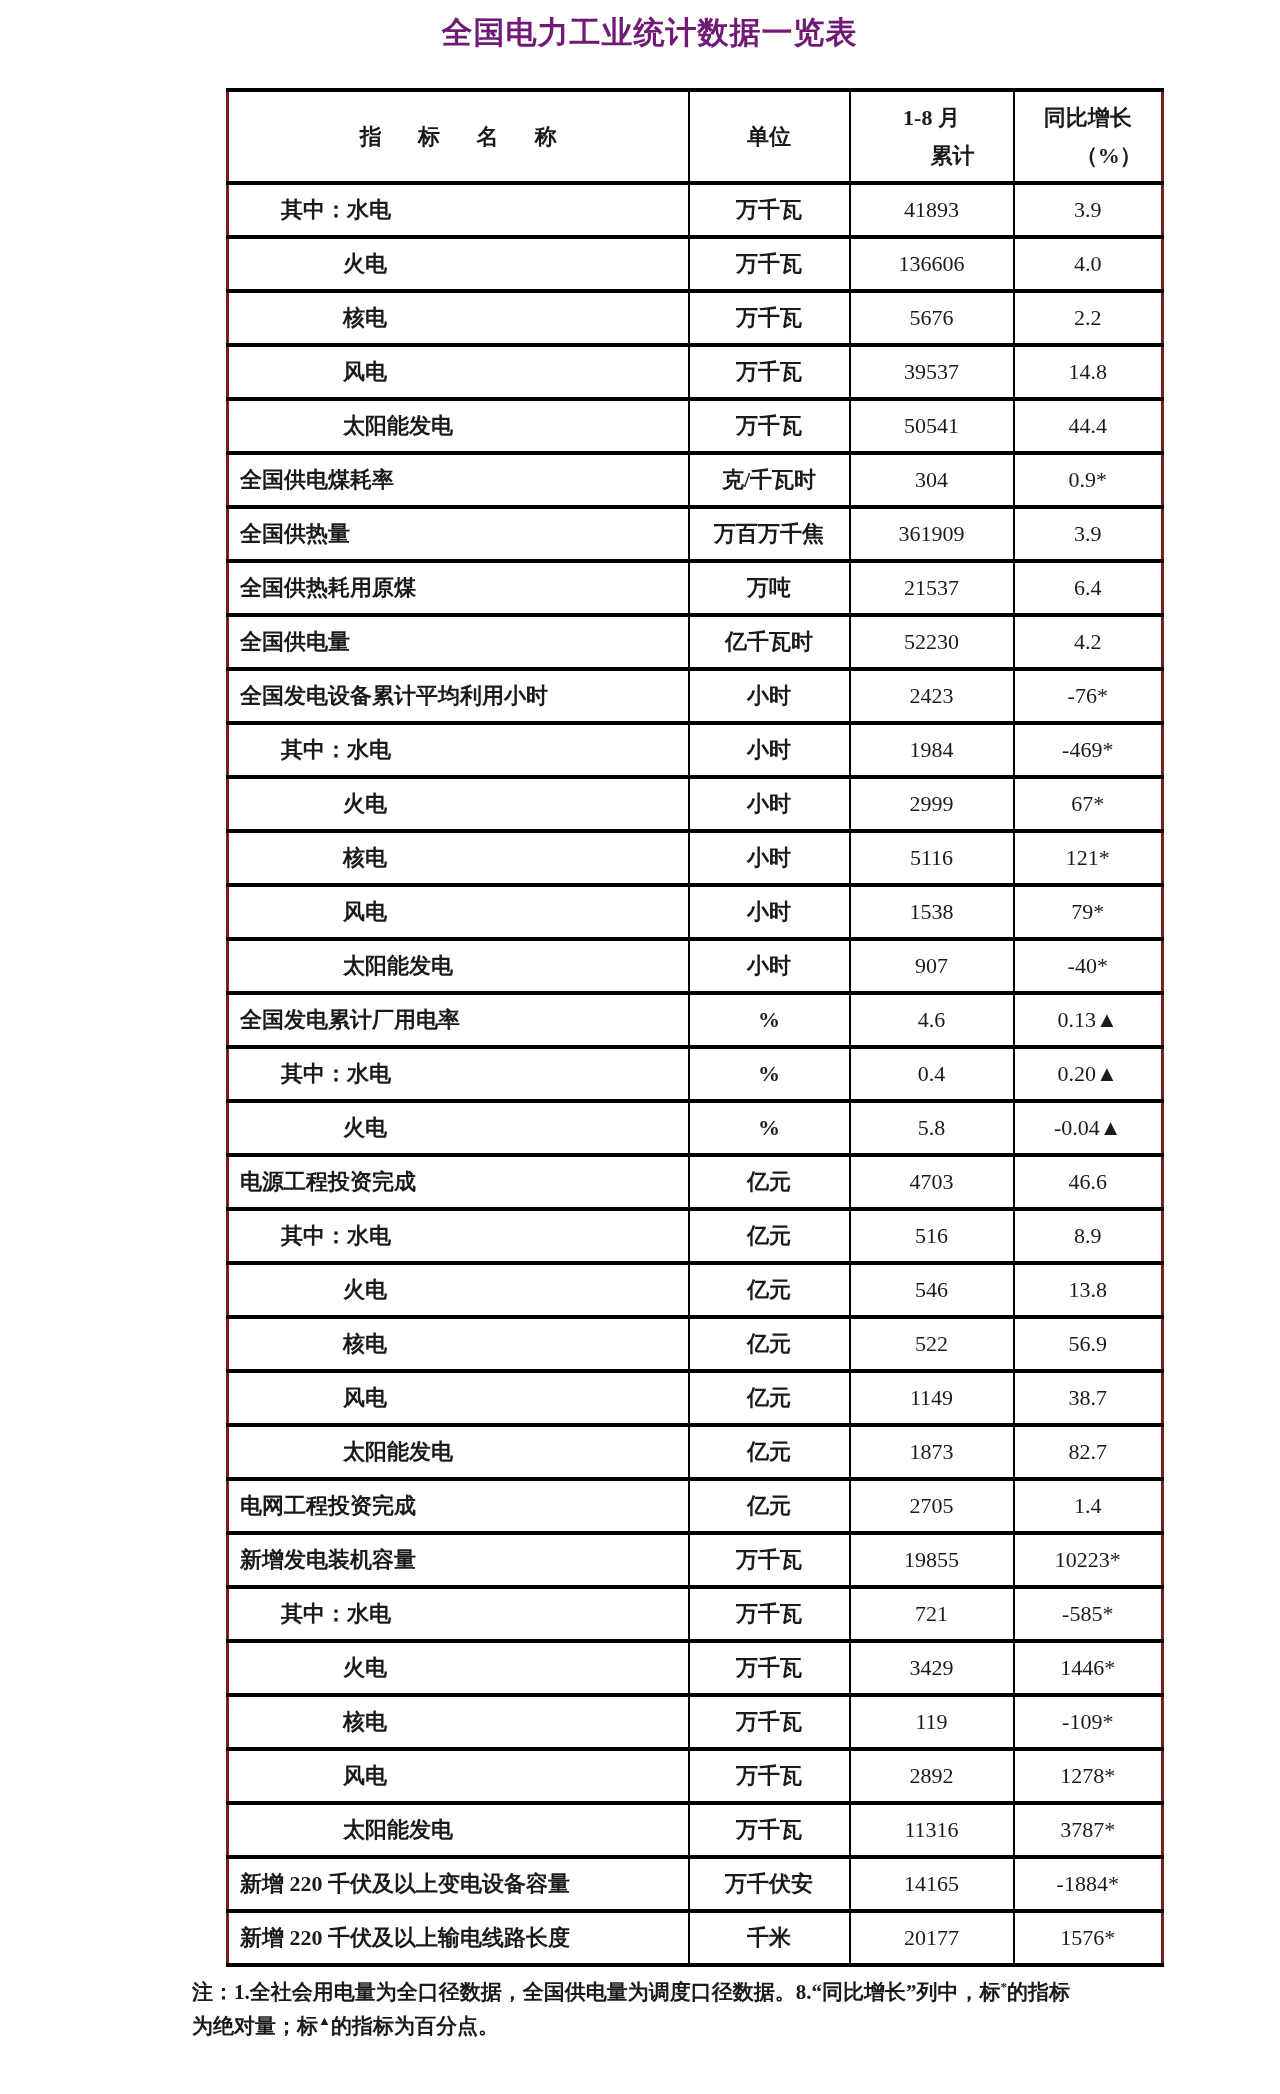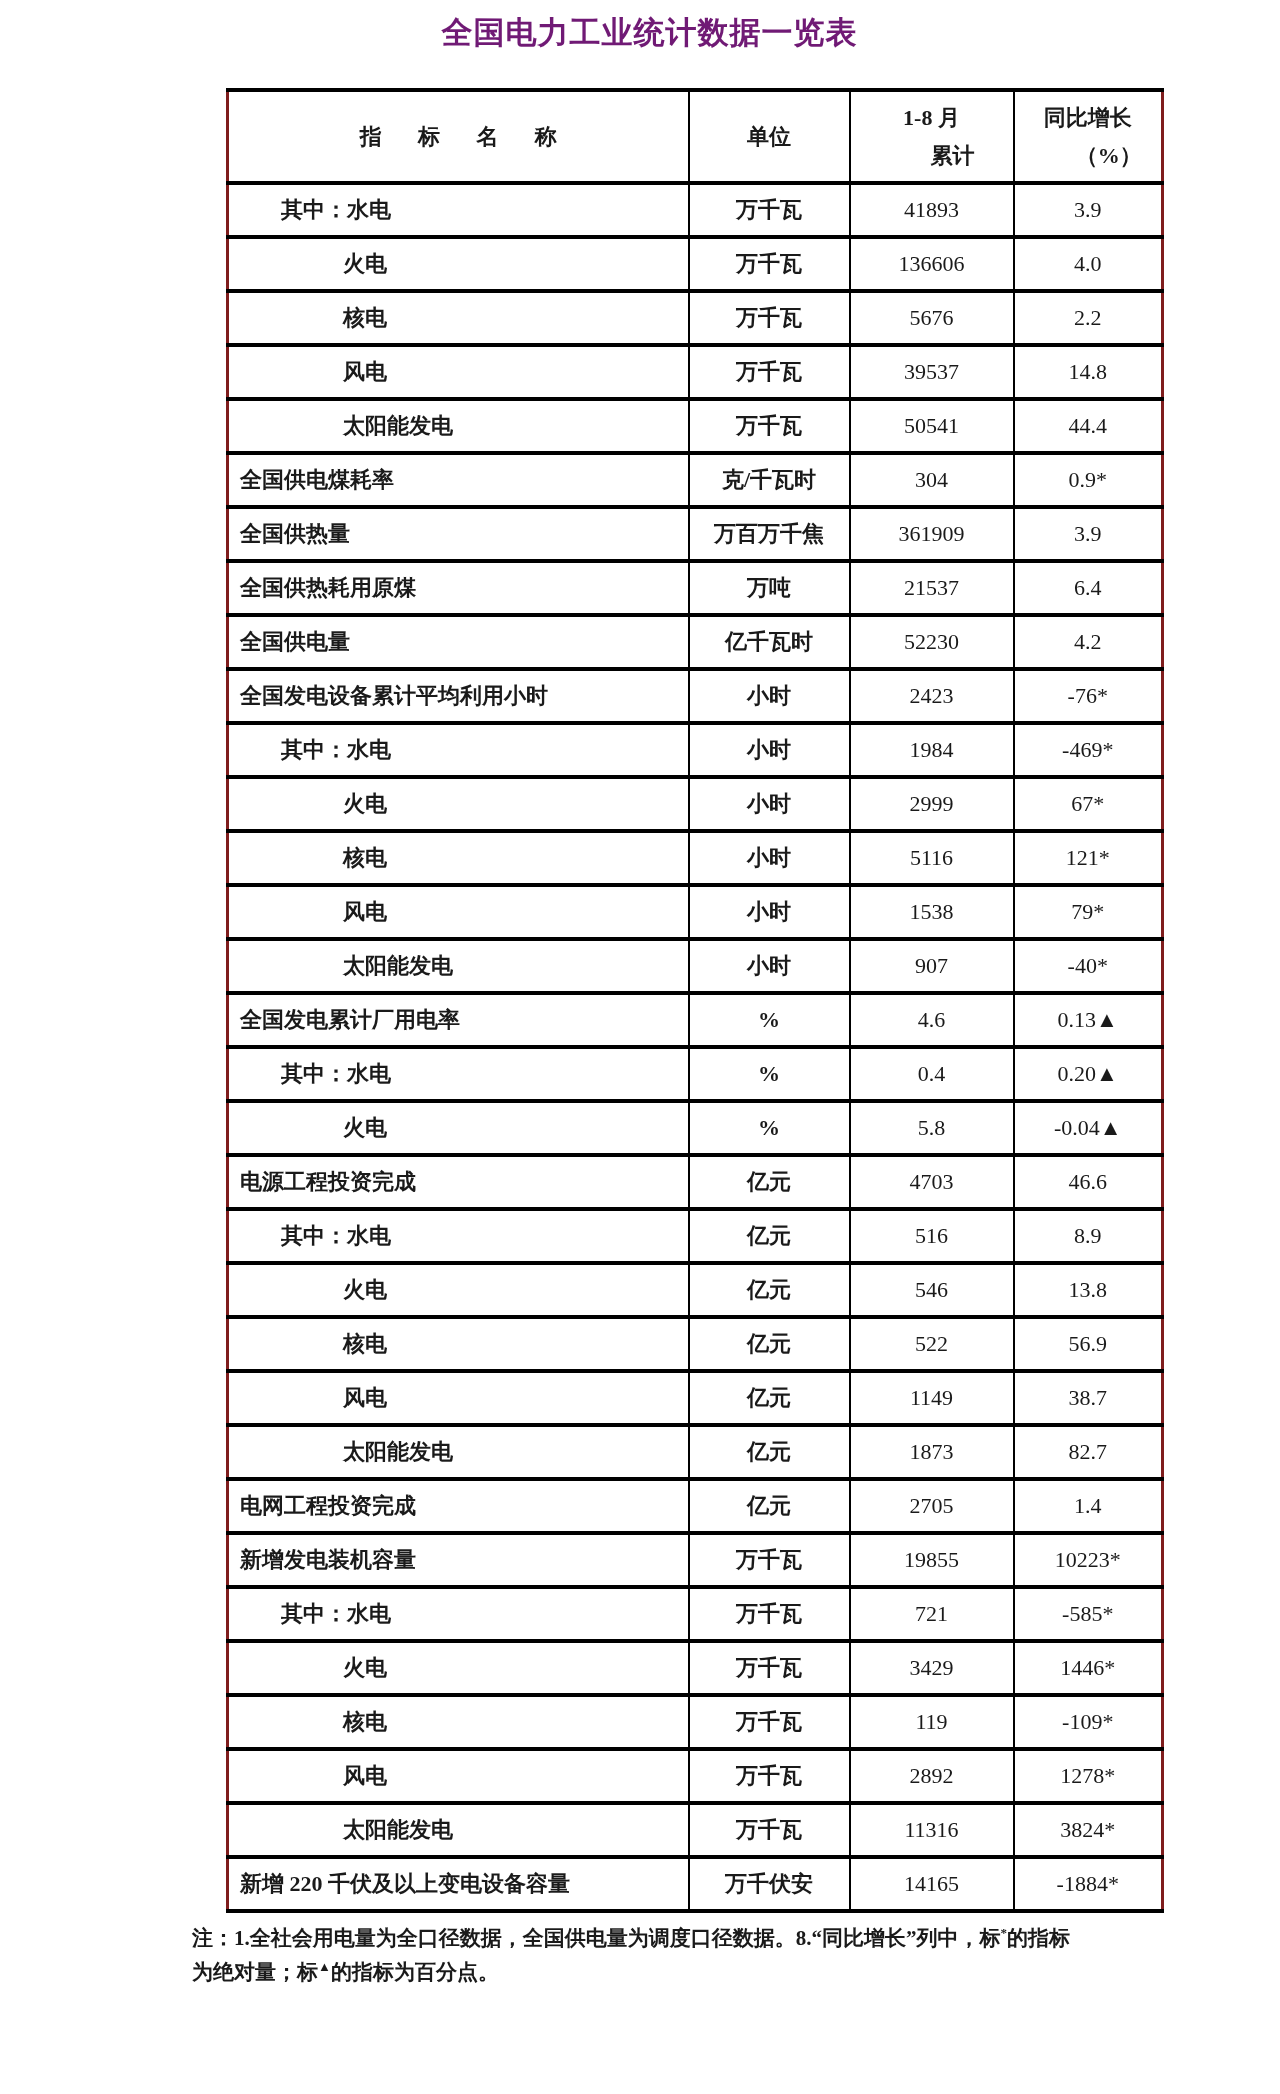--- a/index.html
+++ b/index.html
@@ -300,28 +300,34 @@
         <tr>
           <td class="name ind2">风电</td>
           <td class="unit">万千瓦</td>
           <td class="num">2892</td>
           <td class="num">1278*</td>
         </tr>
         <tr>
           <td class="name ind2">太阳能发电</td>
           <td class="unit">万千瓦</td>
           <td class="num">11316</td>
-          <td class="num">3824*</td>
+          <td class="num">3787*</td>
         </tr>
         <tr>
           <td class="name ind0">新增 220 千伏及以上变电设备容量</td>
           <td class="unit">万千伏安</td>
           <td class="num">14165</td>
           <td class="num">-1884*</td>
         </tr>
+        <tr>
+          <td class="name ind0">新增 220 千伏及以上输电线路长度</td>
+          <td class="unit">千米</td>
+          <td class="num">20177</td>
+          <td class="num">1576*</td>
+        </tr>
       </tbody>
   </table>
 
   <p class="footnote">
     <span class="fn-line"><span>注：1.全社会用电量为全口径数据，全国供电量为调度口径数据。8.“同比增长”列中，标</span><span class="sup">*</span><span>的指标</span></span>
     <span class="fn-line"><span>为绝对量；标</span><span class="sup">▲</span><span>的指标为百分点。</span></span>
   </p>
 
 </div>
 

